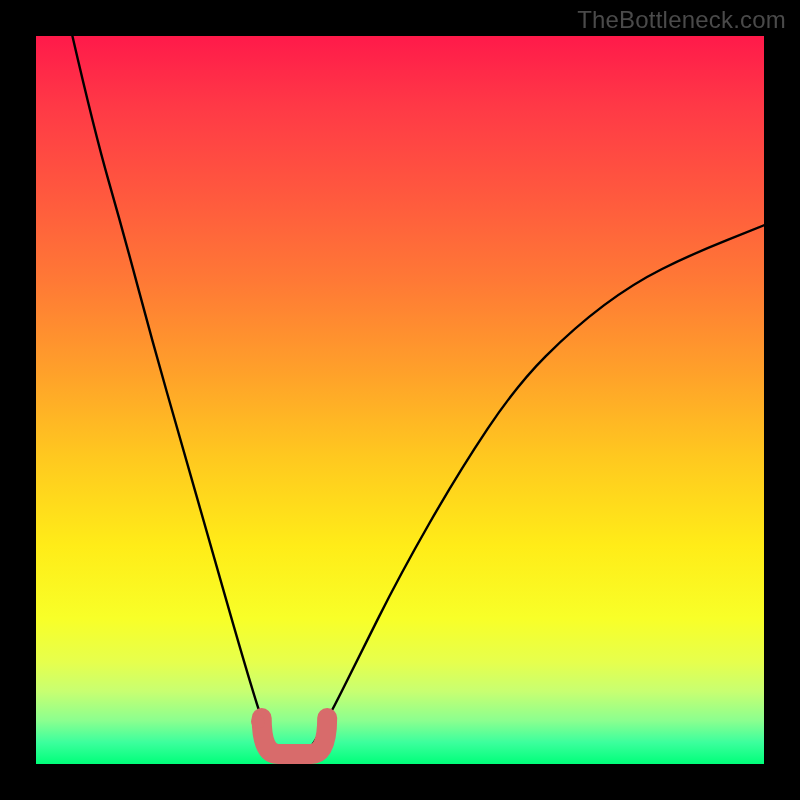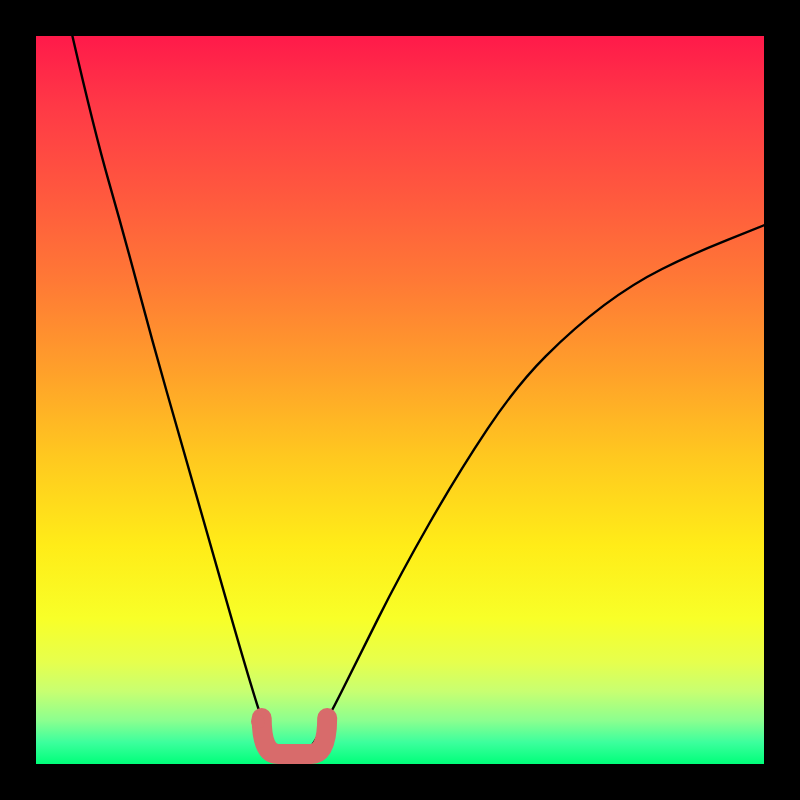--- a/index.html
+++ b/index.html
@@ -76,20 +76,21 @@
     stroke-linejoin: round;
   }
   .dot {
     fill: #d86b6b;
   }
 </style>
 </head>
 <body>
 
 <div class="frame">
+  <div class="watermark">TheBottleneck.com</div>
 
   <div class="plot">
     <svg class="curve" viewBox="0 0 728 728">
 
       <path id="curve-path" class="curve-path" d="M 36.4 0 Q 58.24 94.63999999999999 72.8 145.60000000000002 Q 87.36 196.56000000000006 101.92 251.16000000000005 Q 116.48 305.76000000000005 131.04 356.72 Q 145.6 407.68 160.16 458.64 Q 174.72 509.6 189.28000000000003 560.56 Q 203.84000000000003 611.52 214.76000000000002 647.9200000000001 Q 225.68 684.32 232.96 702.52 Q 240.24 720.72 247.51999999999998 724.36 Q 254.79999999999998 728 262.08 724.36 Q 269.36 720.72 280.28 702.52 Q 291.2 684.32 305.76 655.2 Q 320.32 626.0799999999999 342.15999999999997 582.4 Q 364 538.72 393.12 487.76 Q 422.23999999999995 436.8 451.36 393.12 Q 480.48 349.44 509.6 320.32 Q 538.72 291.2 567.8399999999999 269.36 Q 596.9599999999999 247.51999999999998 626.0799999999999 232.96 Q 655.2 218.40000000000003 691.6 203.84 T 728 189.27999999999997"></path>
 
       <path id="blob-path" class="blob" d="M 225.68 682
                Q 225.68 718 242.06 718
                L 274.82 718
                Q 291.2 718 291.2 682"></path>

